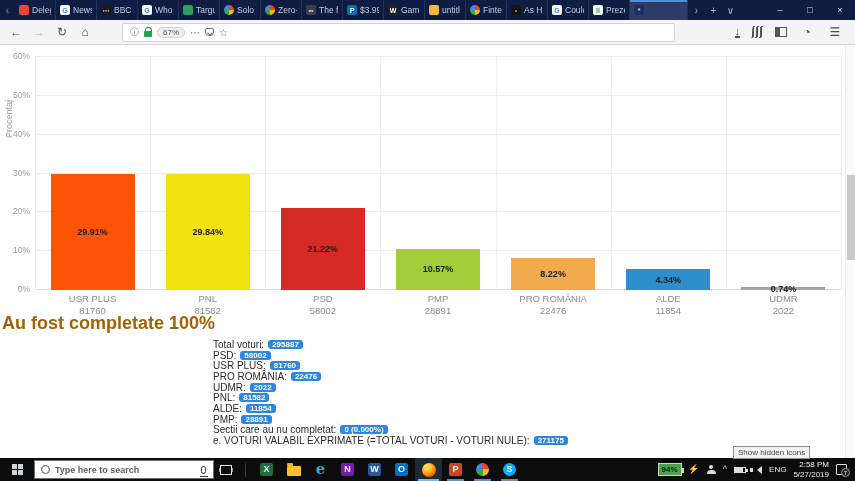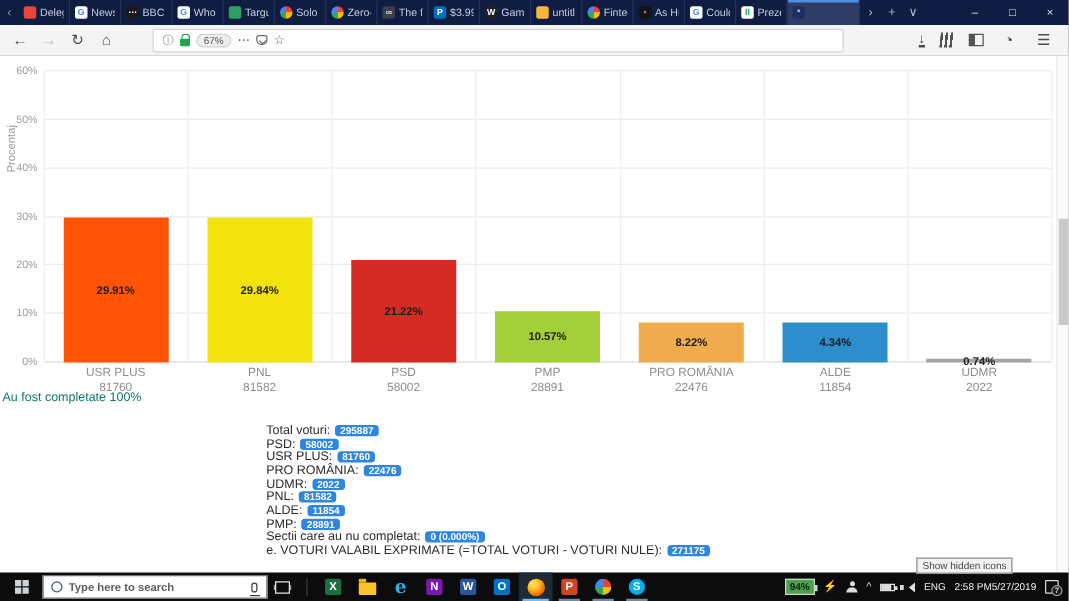--- a/index.html
+++ b/index.html
@@ -46,21 +46,21 @@
   .y-axis { position:absolute; left:0; top:12px; width:32px; height:233px; }
   .ytick { position:absolute; right:2px; font-size:8.5px; color:#9b9b9b; }
   .plot { position:absolute; left:35px; top:12px; width:806px; height:233px; }
   .gridline { position:absolute; left:0; right:0; height:1px; background:#ececec; }
   .gridline.zero { background:#dcdcdc; }
   .vgrid { position:absolute; top:0; bottom:0; width:1px; background:#efefef; }
   .cat-cell { position:absolute; bottom:0; height:100%; display:flex; flex-direction:column; align-items:center; justify-content:flex-end; }
   .bar { width:84px; position:relative; }
   .bar-label { position:absolute; left:50%; top:50%; transform:translate(-50%,-50%); font-size:9px; font-weight:bold; color:#1c1c1c; white-space:nowrap; }
   .xlabel { position:absolute; top:100%; margin-top:3px; width:120px; text-align:center; font-size:9.5px; color:#8c8c8c; line-height:1.25; }
-  .completion { position:absolute; left:2px; top:268px; font-size:10px; color:#0f766e; }
+  .completion { position:absolute; left:2px; top:268px; font-size:18px; color:#a16207;font-weight:bold; }
   .stats { position:absolute; left:213px; top:294px; font-size:10px; color:#2a2a2a; }
   .stat-line { height:10.7px; display:flex; align-items:center; gap:4px; white-space:nowrap; }
   .stat-badge { color:#fff; font-size:8px; font-weight:bold; padding:0 4px; border-radius:3px; line-height:9px; display:inline-block; }
   .scrollbar { position:absolute; right:0; top:0; width:10px; height:413px; background:#fafafa; border-left:1px solid #ececec; }
   .scroll-thumb { position:absolute; left:1px; width:8px; top:130px; height:85px; background:#c9c9c9; }
 
   
   .tooltip { position:absolute; left:733px; top:446px; background:#f2f2f2; border:1px solid #8f8f8f; font-size:8px; color:#474747; padding:1px 4px; z-index:60; white-space:nowrap; }
 
   
@@ -95,21 +95,21 @@
   .tray-glyph { color:#dcdcdc; font-size:9px; line-height:1; }
   .i-person { position:relative; width:9px; height:9px; }
   .i-person::before { content:""; position:absolute; top:0; left:2.5px; width:4px; height:4px; border-radius:50%; background:#dcdcdc; }
   .i-person::after { content:""; position:absolute; bottom:0; left:0; width:9px; height:4px; border-radius:4px 4px 0 0; background:#dcdcdc; }
   .i-battery { width:12px; height:6px; border:1px solid #dcdcdc; position:relative; }
   .i-battery::before { content:""; position:absolute; left:0; top:0; bottom:0; width:8px; background:#dcdcdc; }
   .i-battery::after { content:""; position:absolute; right:-3px; top:1px; width:2px; height:3px; background:#dcdcdc; }
   .i-speaker { width:0; height:0; border:4px solid transparent; border-right:5px solid #dcdcdc; position:relative; }
   .i-speaker::before { content:""; position:absolute; left:-7px; top:-2px; width:3px; height:4px; background:#dcdcdc; }
   .lang { color:#ececec; font-size:8px; }
-  .clock { display:flex; flex-direction:row; align-items:flex-end; line-height:1.15; font-size:8px; color:#f0f0f0; }
+  .clock { display:flex; flex-direction:column; align-items:flex-end; line-height:1.15; font-size:8px; color:#f0f0f0; }
   .i-notif { width:11px; height:11px; border:1px solid #dcdcdc; border-radius:1px; position:relative; }
   .notif-badge { position:absolute; bottom:-3px; right:-4px; background:#1f1f1f; border:1px solid #9a9a9a; color:#fff; font-size:6px; width:9px; height:9px; border-radius:50%; display:flex; align-items:center; justify-content:center; line-height:1; }
 </style>
 </head>
 <body>
 
 <div class="window">
 
   <div class="titlebar">
     <div class="tab-scroll">‹</div>
@@ -278,21 +278,21 @@
         <div class="cat-cell" style="left: 57.1429%; width: 14.2857%;">
           <div class="bar" style="height: 31.921px; background: rgb(239, 171, 77);">
             <span class="bar-label">8.22%</span>
           </div>
           <div class="xlabel">
             <div>PRO ROMÂNIA</div>
             <div>22476</div>
           </div>
         </div>
         <div class="cat-cell" style="left: 71.4286%; width: 14.2857%;">
-          <div class="bar" style="height: 32px; background: rgb(45, 142, 203);">
+          <div class="bar" style="height: 21px; background: rgb(45, 142, 203);">
             <span class="bar-label">4.34%</span>
           </div>
           <div class="xlabel">
             <div>ALDE</div>
             <div>11854</div>
           </div>
         </div>
         <div class="cat-cell" style="left: 85.7143%; width: 14.2857%;">
           <div class="bar" style="height: 2.87367px; background: #a3a3a3; text-align: right;">
             <span class="bar-label">0.74%</span>

